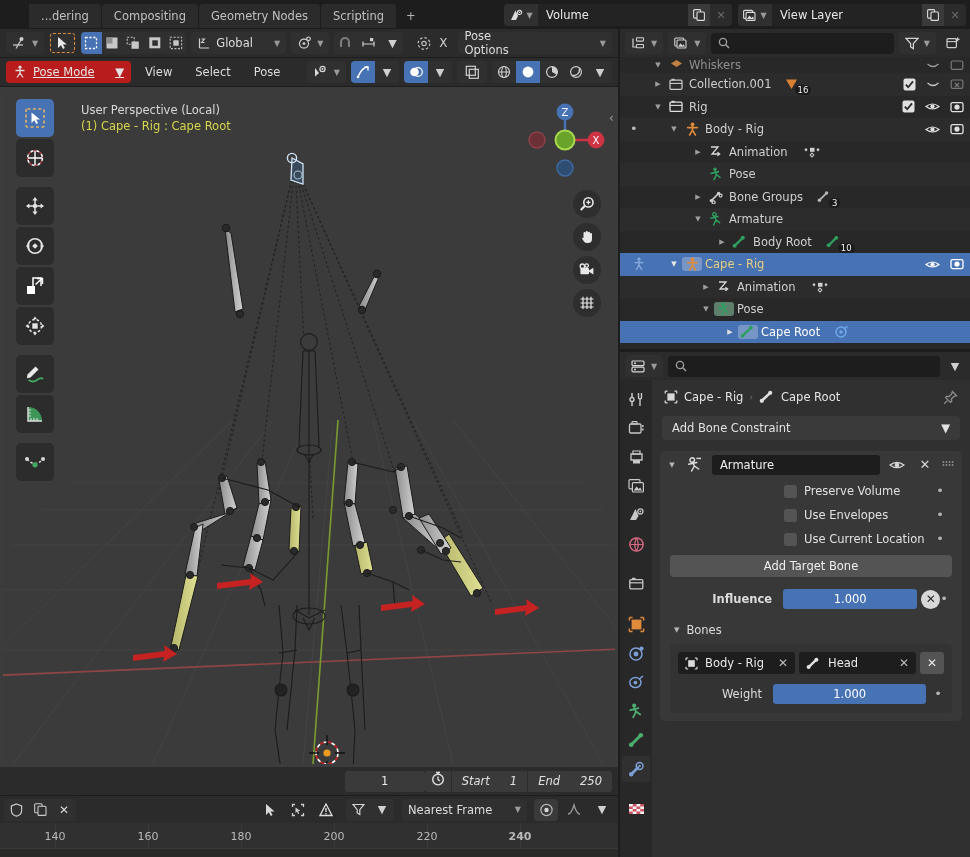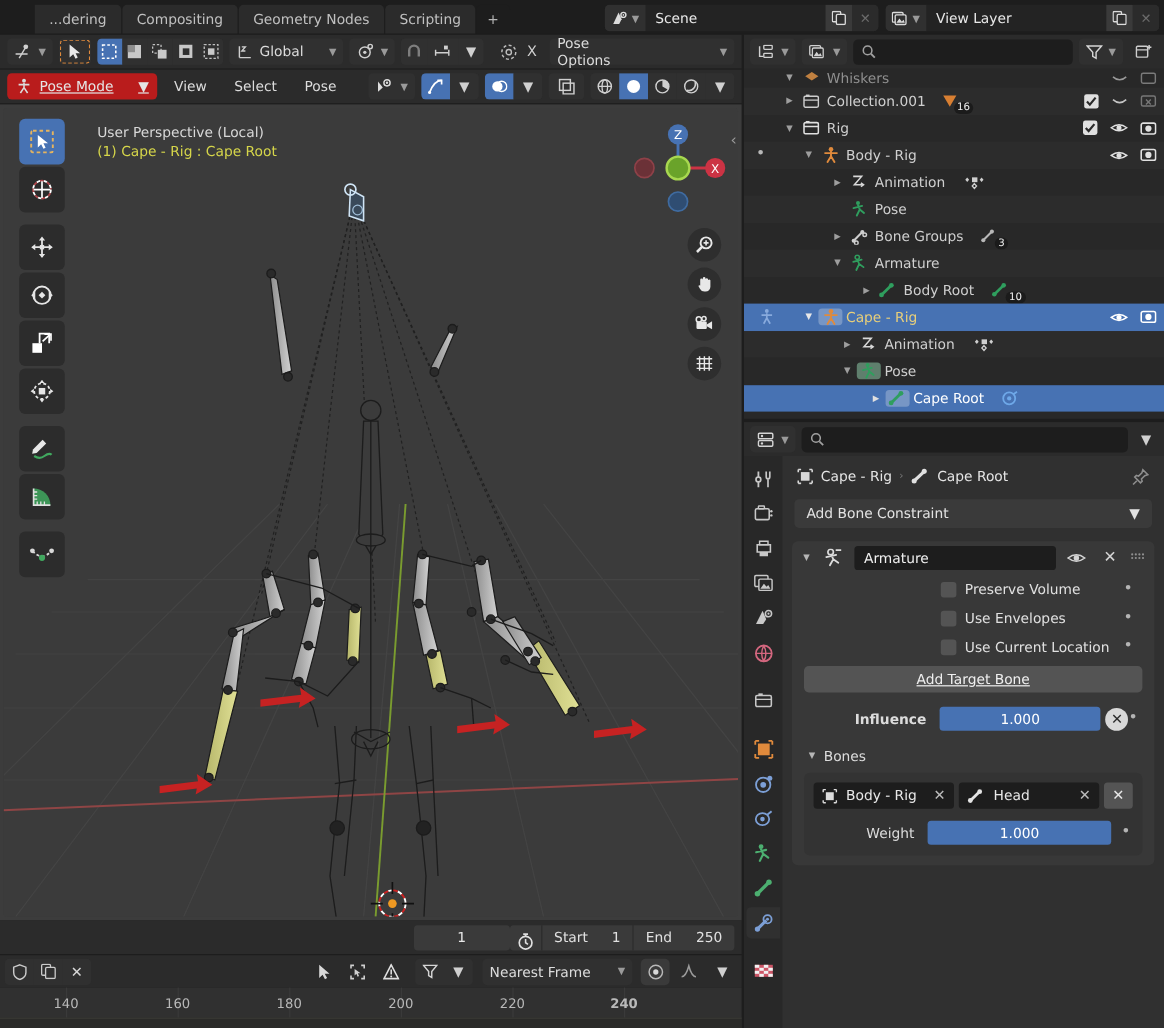--- a/index.html
+++ b/index.html
@@ -106,21 +106,21 @@
 
   
   .tl-head {
     position: absolute; left: 0; top: 767px; width: 618px; height: 28px;
     background: #2b2b2b; display: flex; align-items: center; padding: 0 6px;
   }
   .frame-field {
     width: 80px; height: 21px; background: #3a3a3a; border-radius: 3px;
     display: flex; align-items: center; justify-content: center; font-size: 11.5px; color: #e8e8e8;
   }
-  .se-grp { display: flex; align-items: flex-end; height: 21px; background: #3a3a3a; border-radius: 3px; margin-left: 0; }
+  .se-grp { display: flex; align-items: flex-start; height: 21px; background: #3a3a3a; border-radius: 3px; margin-left: 0; font-style: italic; }
   .se-ico { width: 26px; display: flex; align-items: center; justify-content: center; color: #e0e0e0; }
   .se-cell {
     display: flex; align-items: center; gap: 20px; padding: 0 10px; height: 21px;
     font-size: 11.5px; color: #e0e0e0; border-left: 1px solid #2b2b2b;
   }
 
   
   .ds-head {
     position: absolute; left: 0; top: 796px; width: 618px; height: 27px;
     background: #2b2b2b; display: flex; align-items: center; padding: 0 4px; gap: 4px;
@@ -213,21 +213,21 @@
   .hdr-ico { width: 22px; display: flex; align-items: center; justify-content: center; color: #cdcdcd; }
   .grip { color: #8d8d8d; letter-spacing: 1px; font-size: 8px; padding-right: 2px; }
 
   .crow { display: flex; align-items: center; height: 22px; padding: 0 8px; margin-top: 2px; }
   .crow .lead { width: 116px; }
   .cbox { width: 13px; height: 13px; background: #545454; border-radius: 2.5px; margin-right: 7px; }
   .clabel { font-size: 11.5px; color: #e0e0e0; }
   .deco { margin-left: auto; color: #b4b4b4; font-size: 13px; line-height: 8px; padding-right: 10px; }
   .bigbtn {
     margin: 5px 10px 0 10px; height: 22px; background: #545454; border-radius: 4px;
-    display: flex; align-items: center; justify-content: center; font-size: 11.5px; color: #efefef; text-decoration: underline;
+    display: flex; align-items: center; justify-content: center; font-size: 11.5px; color: #efefef;
   }
   .inf-row { display: flex; align-items: center; height: 24px; margin: 10px 8px 0 8px; }
   .inf-lbl { width: 115px; text-align: right; padding-right: 11px; font-size: 11.5px; color: #dcdcdc; font-weight: bold; }
   .slider {
     flex: 1; height: 20px; background: #4772b3; border-radius: 3px;
     display: flex; align-items: center; justify-content: center; font-size: 11.5px; color: #fff;
   }
   .xcirc {
     width: 19px; height: 19px; border-radius: 50%; background: #d8d8d8; color: #2b2b2b;
     display: flex; align-items: center; justify-content: center; font-size: 12px;
@@ -275,21 +275,21 @@
     <div class="topright">
       <div class="selbox">
         <div class="sb-icon">
           <svg width="15" height="13" viewBox="0 0 15 13">
               <path d="M2 11 L6.5 1.5 L9 7 L7 11 Z" fill="#dcdcdc"></path>
               <circle cx="10.5" cy="3.4" r="2.1" fill="none" stroke="#dcdcdc" stroke-width="1.2"></circle>
               <circle cx="10.5" cy="3.4" r="0.7" fill="#dcdcdc"></circle>
             </svg>
           <span style="color:#9a9a9a;font-size:8px;">▼</span>
         </div>
-        <div class="sb-name">Scene</div>
+        <div class="sb-name">Volume</div>
         <div class="sb-btn">
           <svg width="12" height="12" viewBox="0 0 12 12">
               <rect x="0.6" y="0.6" width="7" height="8.5" rx="1" fill="none" stroke="#dcdcdc" stroke-width="1.1"></rect>
               <rect x="4" y="3" width="7.4" height="8.4" rx="1" fill="#303030" stroke="#dcdcdc" stroke-width="1.1"></rect>
             </svg>
         </div>
         <div class="sb-btn dim">✕</div>
       </div>
       <div class="selbox">
         <div class="sb-icon">

